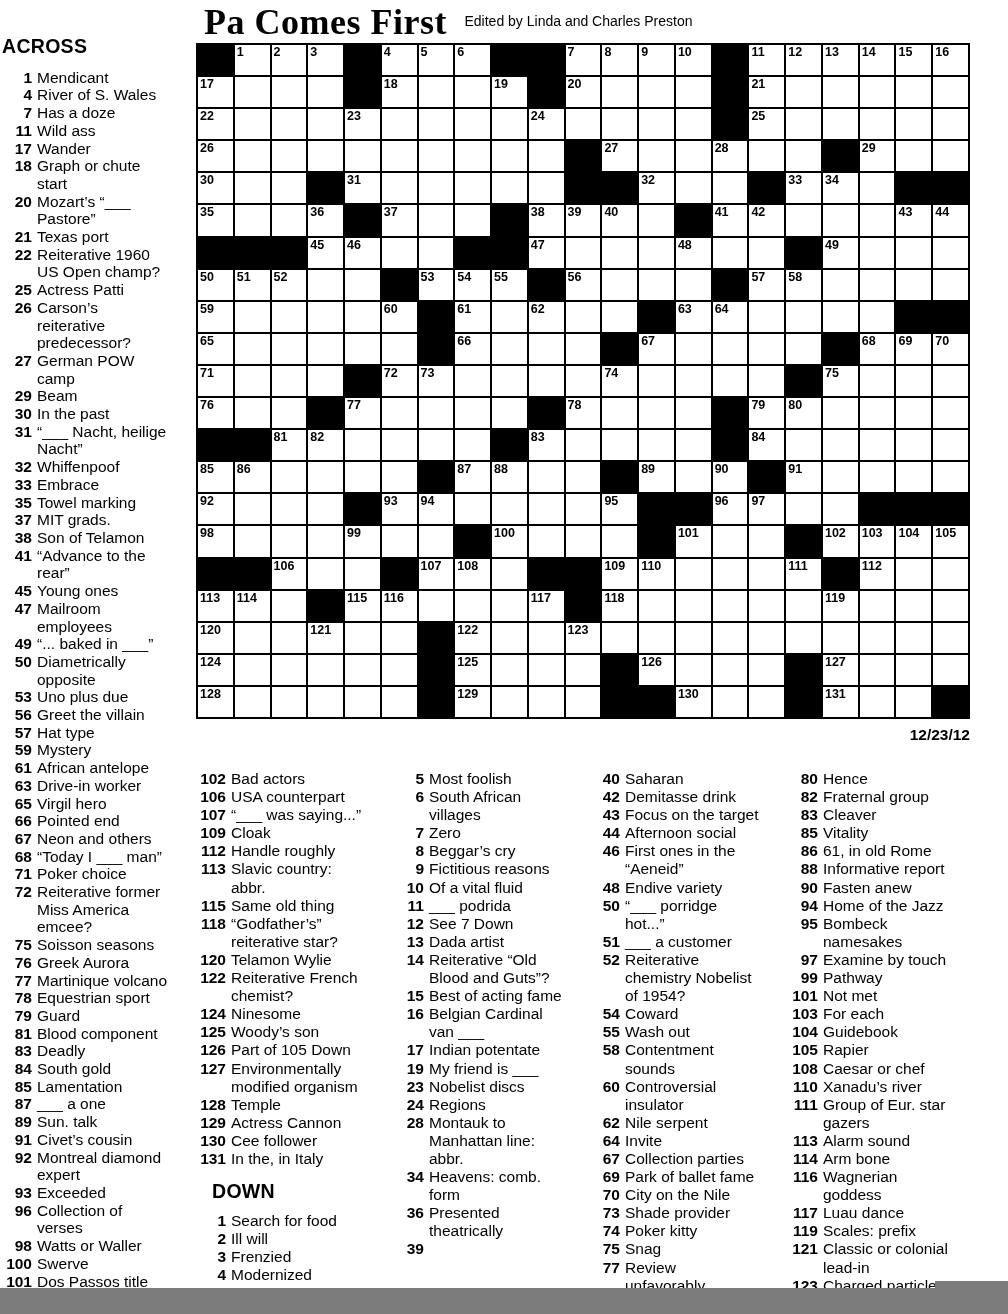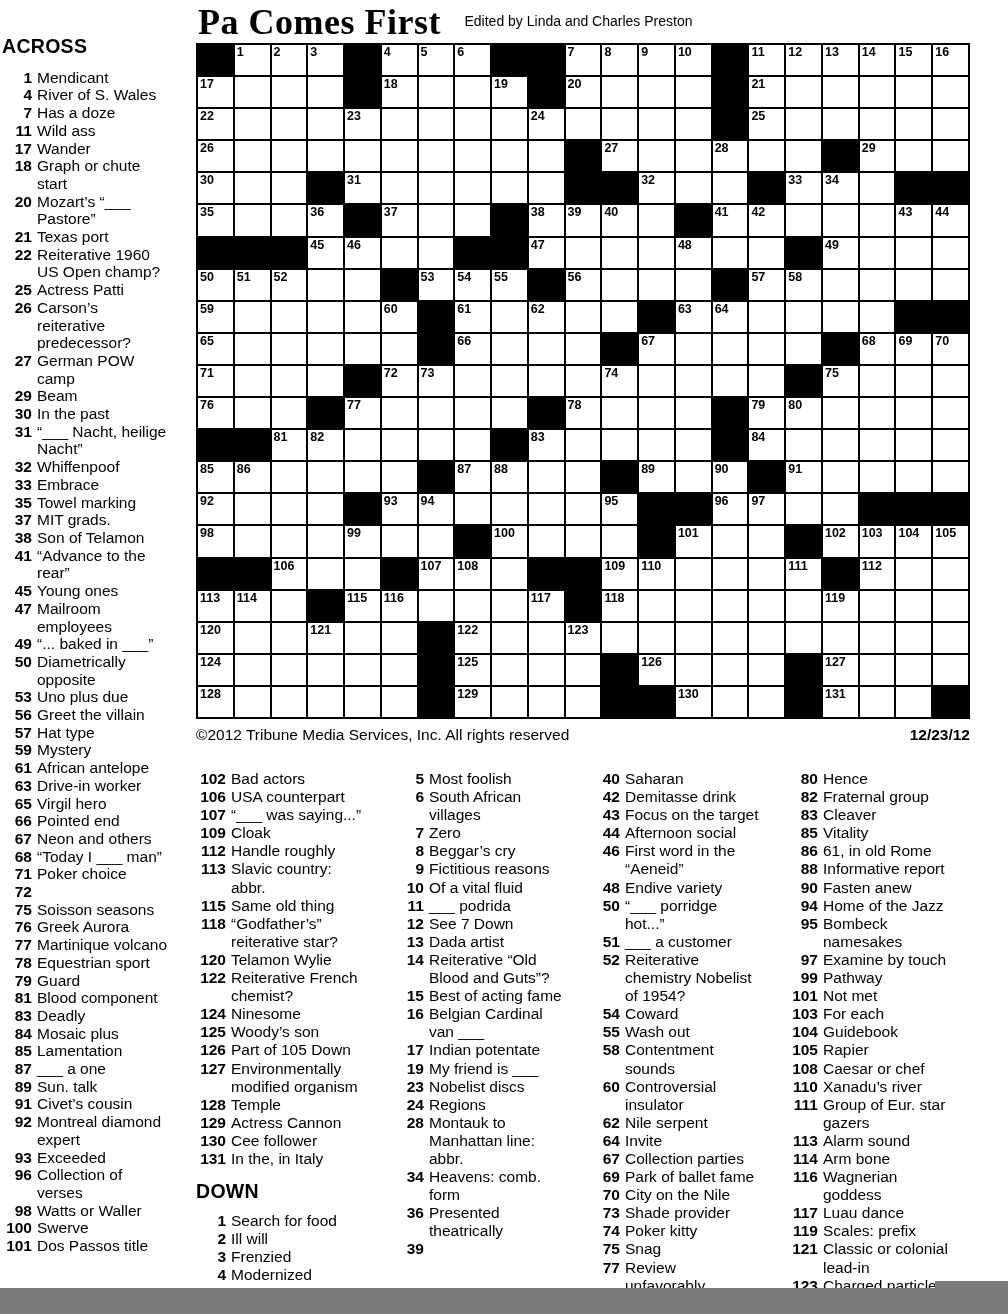--- a/index.html
+++ b/index.html
@@ -1,21 +1,21 @@
 <!DOCTYPE html>
 <html><head>
 <meta charset="utf-8">
 <style>
   html,body{margin:0;padding:0;}
   body{
     width:1008px;height:1314px;position:relative;background:#ffffff;
     font-family:"Liberation Sans",sans-serif;color:#000;overflow:hidden;
   }
   .title{
-    position:absolute;left:198px;top:1px;
+    position:absolute;left:204px;top:1px;
     font-family:"Liberation Serif",serif;font-weight:bold;font-size:36px;
     letter-spacing:0.5px;white-space:nowrap;
   }
   .edited{
     position:absolute;left:188px;top:13px;width:781px;text-align:center;
     font-size:14px;white-space:nowrap;
   }
   
   .grid{
     position:absolute;left:196px;top:43px;width:770px;height:672px;
@@ -42,21 +42,21 @@
   .acrosscol .n{width:30px;}
   .bcol{position:absolute;top:770px;font-size:15.5px;line-height:18.1px;}
   .bcol1{left:196px;width:198px;}
   .bcol1 .n{width:30px;}
   .bcol2{left:398px;width:192px;}
   .bcol2 .n{width:26px;}
   .bcol3{left:592px;width:194px;}
   .bcol3 .n{width:28px;}
   .bcol4{left:786px;width:202px;}
   .bcol4 .n{width:32px;}
-  .bcol1 .listhead{margin:14px 0 12px 0;}
+  .bcol1 .listhead{margin:14px 0 12px 16px;}
   
   .copyline{position:absolute;left:196px;top:726px;width:774px;font-size:15.5px;}
   .copyline .c{float:left;}
   .copyline .d{float:right;font-weight:bold;}
   .graybar{position:absolute;left:0;top:1288px;width:1008px;height:26px;background:#7c7c7c;z-index:5;}
   .graynotch{position:absolute;left:935px;top:1281px;width:73px;height:10px;background:#7c7c7c;z-index:5;}
 </style>
 </head>
 <body>
 
@@ -215,20 +215,23 @@
       <div class="clue">
         <span class="n">68</span>
         <span class="t">“Today I ___ man”</span>
       </div>
       <div class="clue">
         <span class="n">71</span>
         <span class="t">Poker choice</span>
       </div>
       <div class="clue">
         <span class="n">72</span>
+        <span class="t">Reiterative former
+Miss America
+emcee?</span>
       </div>
       <div class="clue">
         <span class="n">75</span>
         <span class="t">Soisson seasons</span>
       </div>
       <div class="clue">
         <span class="n">76</span>
         <span class="t">Greek Aurora</span>
       </div>
       <div class="clue">
@@ -246,21 +249,21 @@
       <div class="clue">
         <span class="n">81</span>
         <span class="t">Blood component</span>
       </div>
       <div class="clue">
         <span class="n">83</span>
         <span class="t">Deadly</span>
       </div>
       <div class="clue">
         <span class="n">84</span>
-        <span class="t">Mosaic plus</span>
+        <span class="t">South gold</span>
       </div>
       <div class="clue">
         <span class="n">85</span>
         <span class="t">Lamentation</span>
       </div>
       <div class="clue">
         <span class="n">87</span>
         <span class="t">___ a one</span>
       </div>
       <div class="clue">
@@ -1000,21 +1003,20 @@
     <div class="cell black"></div>
     <div class="cell">
       <span class="cn">131</span>
     </div>
     <div class="cell"></div>
     <div class="cell"></div>
     <div class="cell black"></div>
   </div>
 
 <div class="copyline">
-  <span class="c">©2012 Tribune Media Services, Inc. All rights reserved</span>
   <span class="d">12/23/12</span>
 </div>
 
 <div class="bcol bcol1">
   <div>
       <div class="clue">
         <span class="n">102</span>
         <span class="t">Bad actors</span>
       </div>
       <div class="clue">
@@ -1213,21 +1215,21 @@
       <div class="clue">
         <span class="n">43</span>
         <span class="t">Focus on the target</span>
       </div>
       <div class="clue">
         <span class="n">44</span>
         <span class="t">Afternoon social</span>
       </div>
       <div class="clue">
         <span class="n">46</span>
-        <span class="t">First word in the
+        <span class="t">First ones in the
 “Aeneid”</span>
       </div>
       <div class="clue">
         <span class="n">48</span>
         <span class="t">Endive variety</span>
       </div>
       <div class="clue">
         <span class="n">50</span>
         <span class="t">“___ porridge
 hot...”</span>

